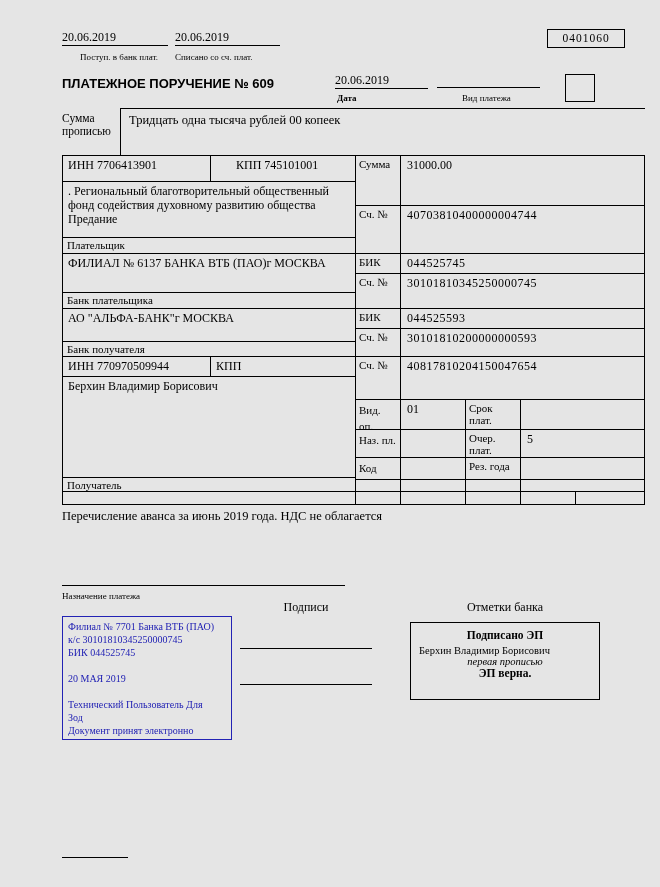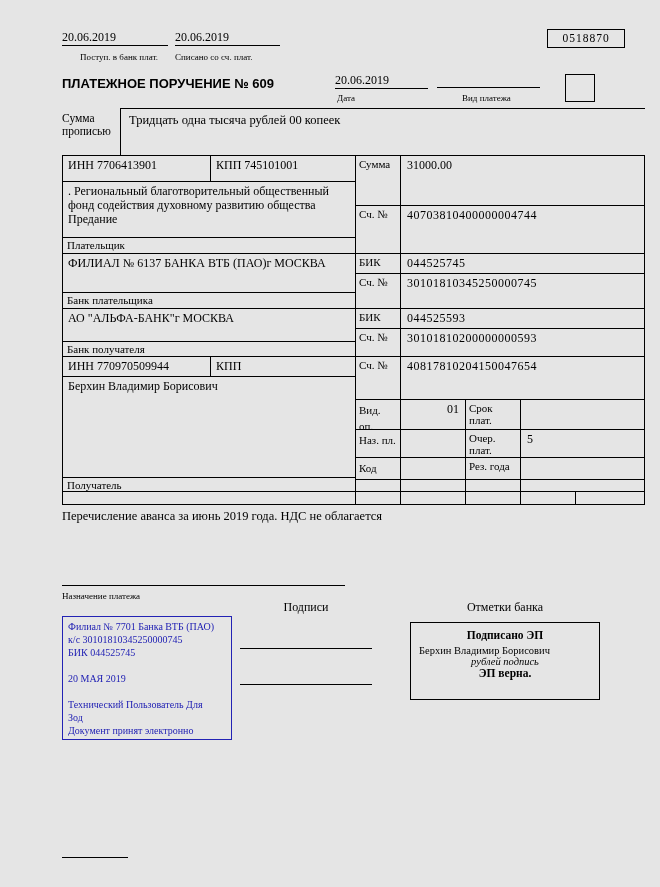--- a/index.html
+++ b/index.html
@@ -32,21 +32,21 @@
   .bright { flex:1; display:flex; flex-direction:column; }
   .row { display:flex; }
   .grow { flex:1; }
   .c { padding:2px 5px; font-size:12px; line-height:14px; }
   .br { border-right:1px solid #000; }
   .bb { border-bottom:1px solid #000; }
   .lbl { width:45px; border-right:1px solid #000; padding:2px 3px; font-size:11px; line-height:12px; }
   .val { flex:1; padding:2px 6px; font-size:12px; }
   .seclabel { border-top:1px solid #000; font-size:11px; padding:1px 4px; }
   .sc1 { width:45px; border-right:1px solid #000; padding:2px 3px; font-size:11px; line-height:16px; }
-  .sc2 { width:65px; border-right:1px solid #000; padding:2px 6px; font-size:12px;text-align:right; }
+  .sc2 { width:65px; border-right:1px solid #000; padding:2px 6px; font-size:12px; }
   .sc3 { width:55px; border-right:1px solid #000; padding:2px 3px; font-size:11px; line-height:12px; }
   .sc4 { flex:1; padding:2px 6px; font-size:12px; }
 
   
   .strip { display:flex; border-top:1px solid #000; flex:1; }
   .strip > div { border-right:1px solid #000; }
   .strip > div:last-child { border-right:none; }
 
   
   .stampbox { border:1px solid #2222b4; color:#2222b4; padding:3px 5px; font-size:10px; line-height:13px; }
@@ -65,44 +65,44 @@
   <div class="abs ul" style="left:62px; top:30px; width:106px;">
     <span>20.06.2019</span>
   </div>
   <div class="abs tiny" style="left:80px; top:52px;">Поступ. в банк плат.</div>
 
   <div class="abs ul" style="left:175px; top:30px; width:105px;">
     <span>20.06.2019</span>
   </div>
   <div class="abs tiny" style="left:175px; top:52px;">Списано со сч. плат.</div>
 
-  <div class="abs codebox" style="left:547px; top:29px;">0518870</div>
+  <div class="abs codebox" style="left:547px; top:29px;">0401060</div>
 
   <div class="abs b sans" style="left:62px; top:76px; font-size:13px;">ПЛАТЕЖНОЕ ПОРУЧЕНИЕ № 609</div>
   <div class="abs ul" style="left:335px; top:73px; width:93px;">
     <span>20.06.2019</span>
   </div>
-  <div class="abs tiny" style="left:337px; top:93px;">Дата</div>
+  <div class="abs tiny" style="left:337px; top:93px;font-weight:bold;">Дата</div>
   <div class="abs ul" style="left:437px; top:73px; width:103px; height:15px;"></div>
   <div class="abs tiny" style="left:462px; top:93px;">Вид платежа</div>
   <div class="abs chkbox" style="left:565px; top:74px;"></div>
 
   <div class="abs" style="left:62px; top:112px; width:56px; font-size:11.5px; line-height:13px;">
     <div>Сумма</div>
     <div>прописью</div>
   </div>
   <div class="abs amtbox" style="left:120px; top:108px; width:525px; height:47px;">
     <span>Тридцать одна тысяча рублей 00 копеек</span>
   </div>
 
   <div class="abs ptable" style="left:62px; top:155px; width:583px; height:350px;">
 
     <div class="band" style="height:97px;">
       <div class="bleft">
-        <div class="row bb" style="height:26px;">
+        <div class="row bb" style="height:26px;gap:20px;">
           <div class="c br" style="width:148px;">ИНН 7706413901</div>
           <div class="c grow">КПП 745101001</div>
         </div>
         <div class="c grow">. Региональный благотворительный общественный фонд содействия духовному развитию общества Предание</div>
         <div class="seclabel" style="height:16px;">Плательщик</div>
       </div>
       <div class="bright">
         <div class="row bb" style="height:50px;">
           <div class="lbl">Сумма</div>
           <div class="val">31000.00</div>
@@ -216,19 +216,19 @@
   </div>
 
   <div class="abs center" style="left:240px; top:600px; width:132px;">Подписи</div>
   <div class="abs ul" style="left:240px; top:648px; width:132px; height:1px;"></div>
   <div class="abs ul" style="left:240px; top:684px; width:132px; height:1px;"></div>
 
   <div class="abs center" style="left:410px; top:600px; width:190px;">Отметки банка</div>
   <div class="abs esignbox" style="left:410px; top:622px; width:190px; height:78px;">
     <div class="esign-title">Подписано ЭП</div>
     <div class="esign-name">Берхин Владимир Борисович</div>
-    <div class="esign-sub">рублей подпись</div>
+    <div class="esign-sub">первая прописью</div>
     <div class="esign-verdict">ЭП верна.</div>
   </div>
 
   <div class="abs ul" style="left:62px; top:857px; width:66px; height:1px;"></div>
 
 </div>
 
 </body></html>

